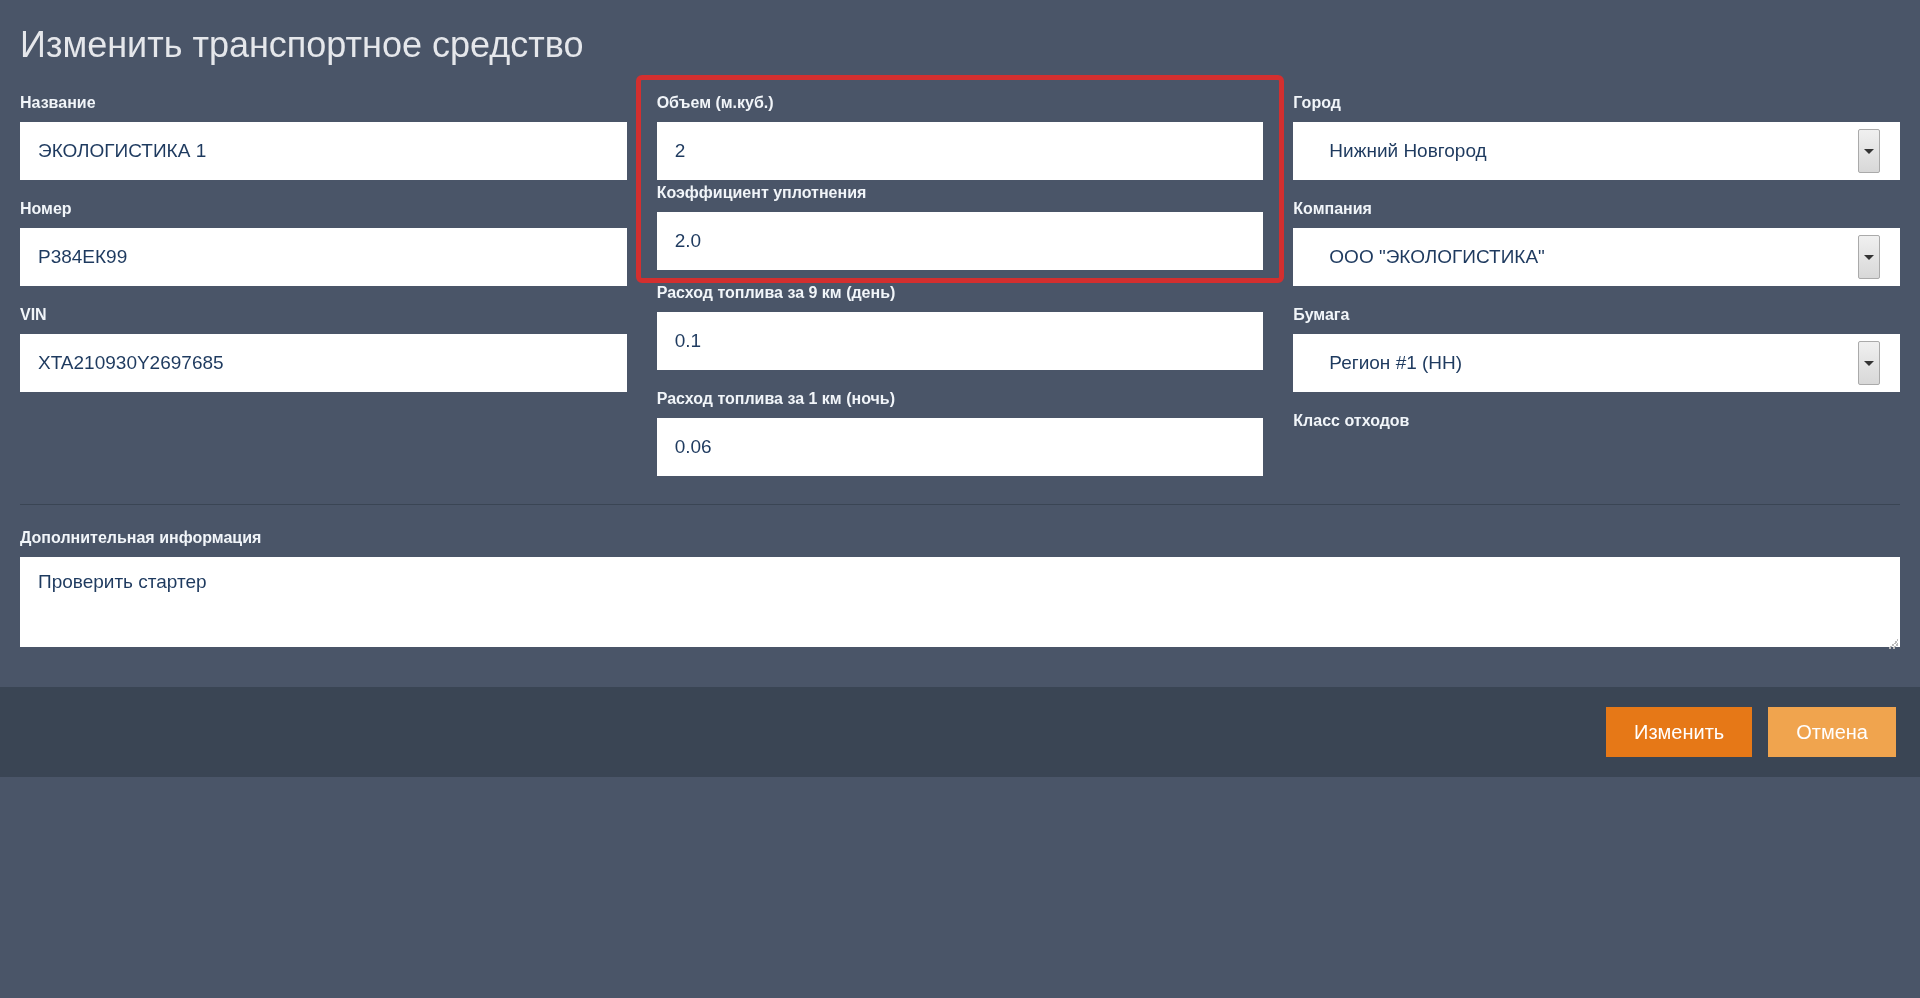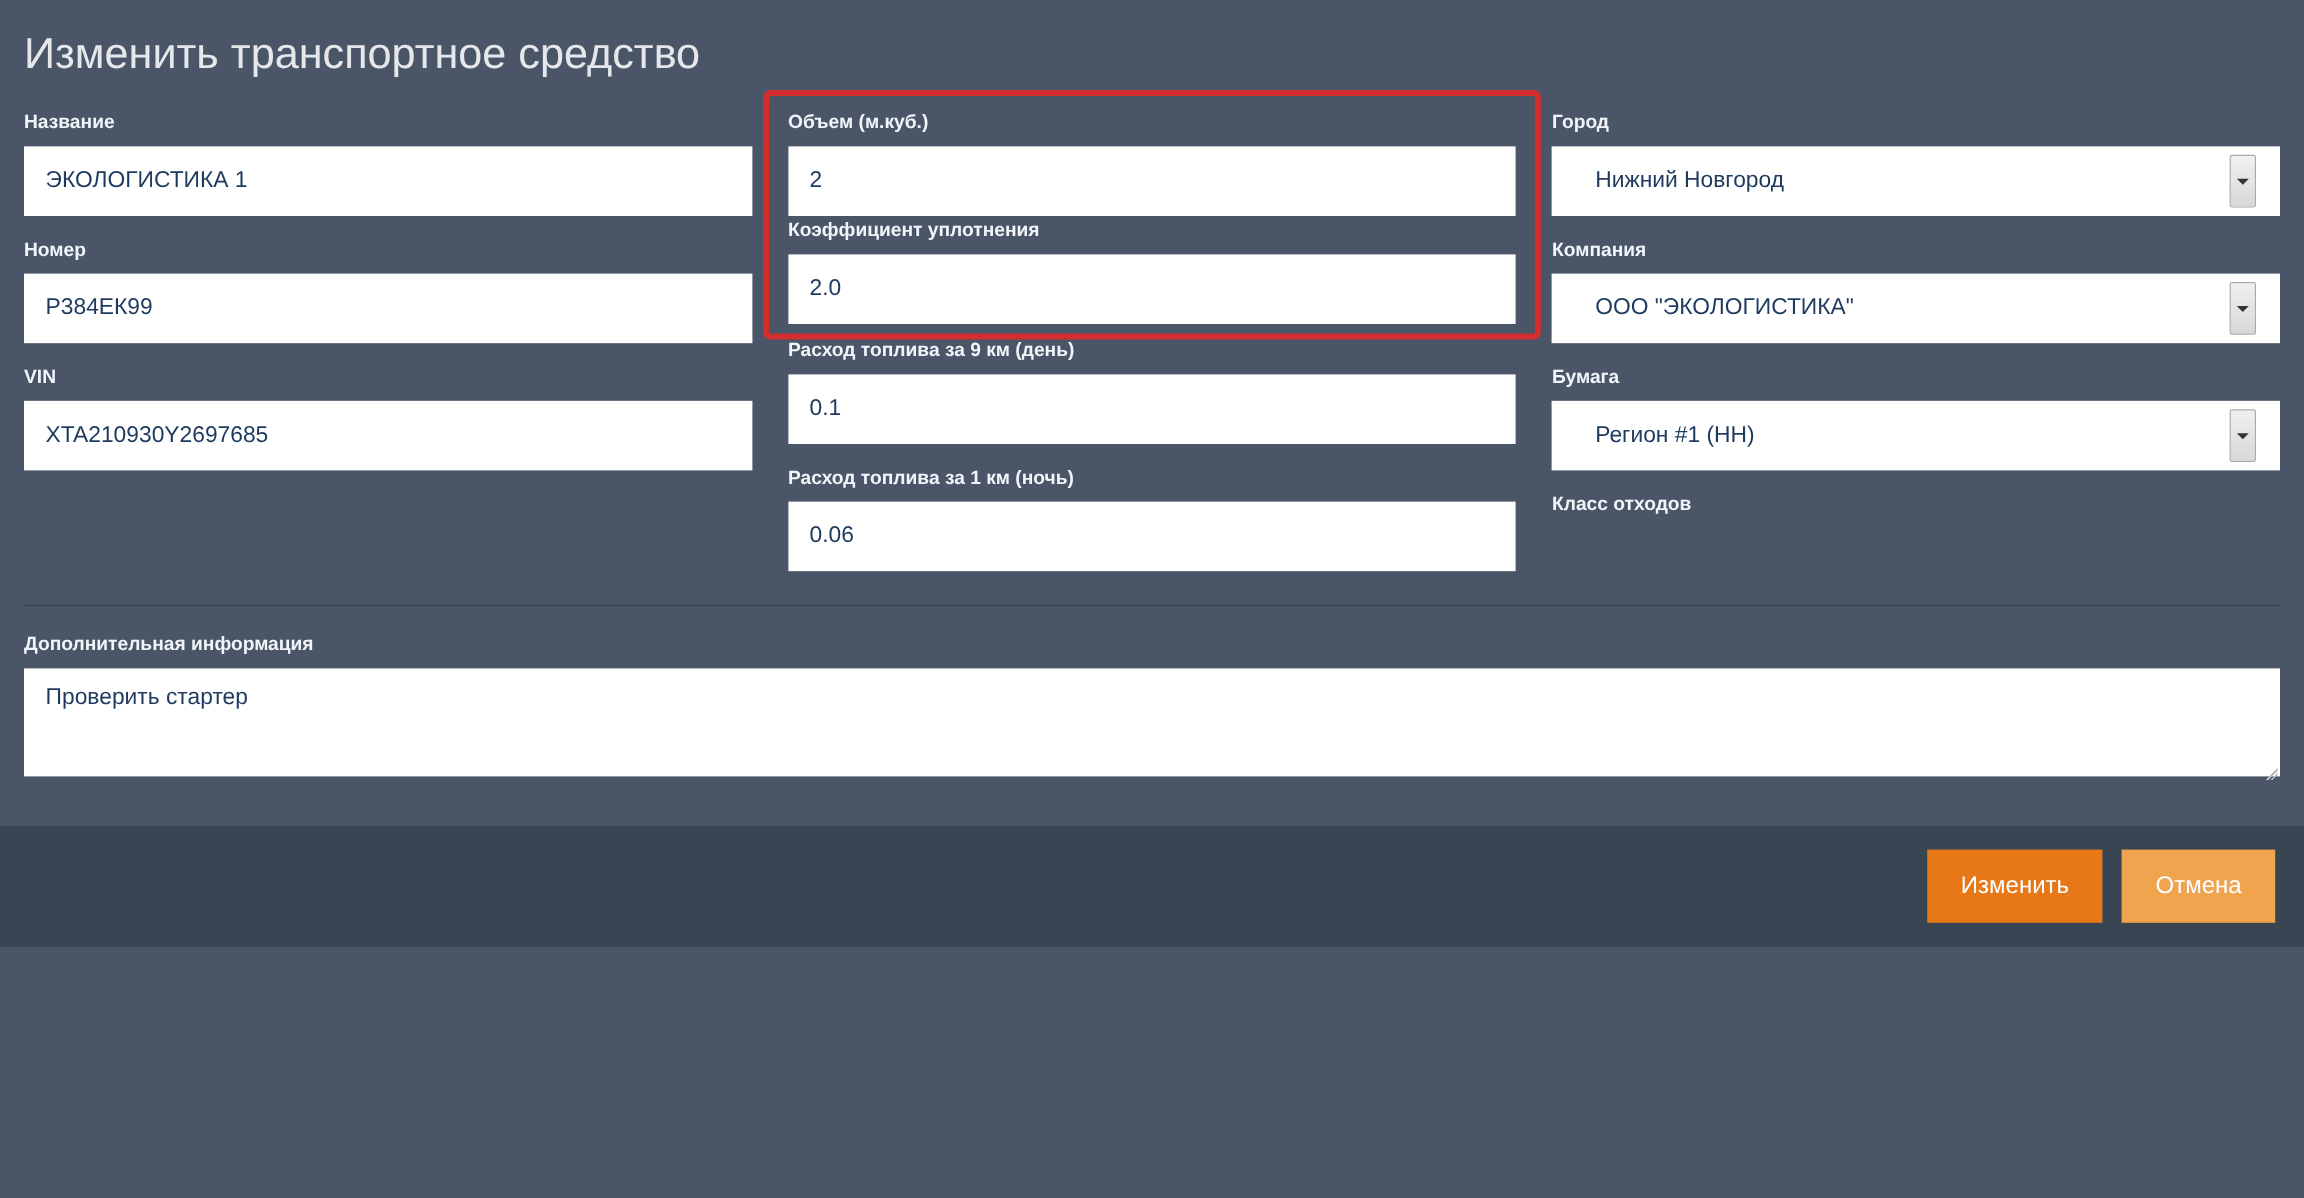--- a/index.html
+++ b/index.html
@@ -122,21 +122,21 @@
 }
 .footer-bar {
   margin-top: 36px;
   background: #3a4554;
   padding: 20px 24px;
   display: flex;
   justify-content: flex-end;
   gap: 16px;
 }
 .btn {
-  height: 61px;
+  height: 50px;
   padding: 0 28px;
   border: none;
   font-size: 20px;
   color: #fff;
   cursor: pointer;
   font-family: inherit;
 }
 .btn-primary { background: #e67817; }
 .btn-secondary { background: #f0a44e; }
 .corner-resize {

